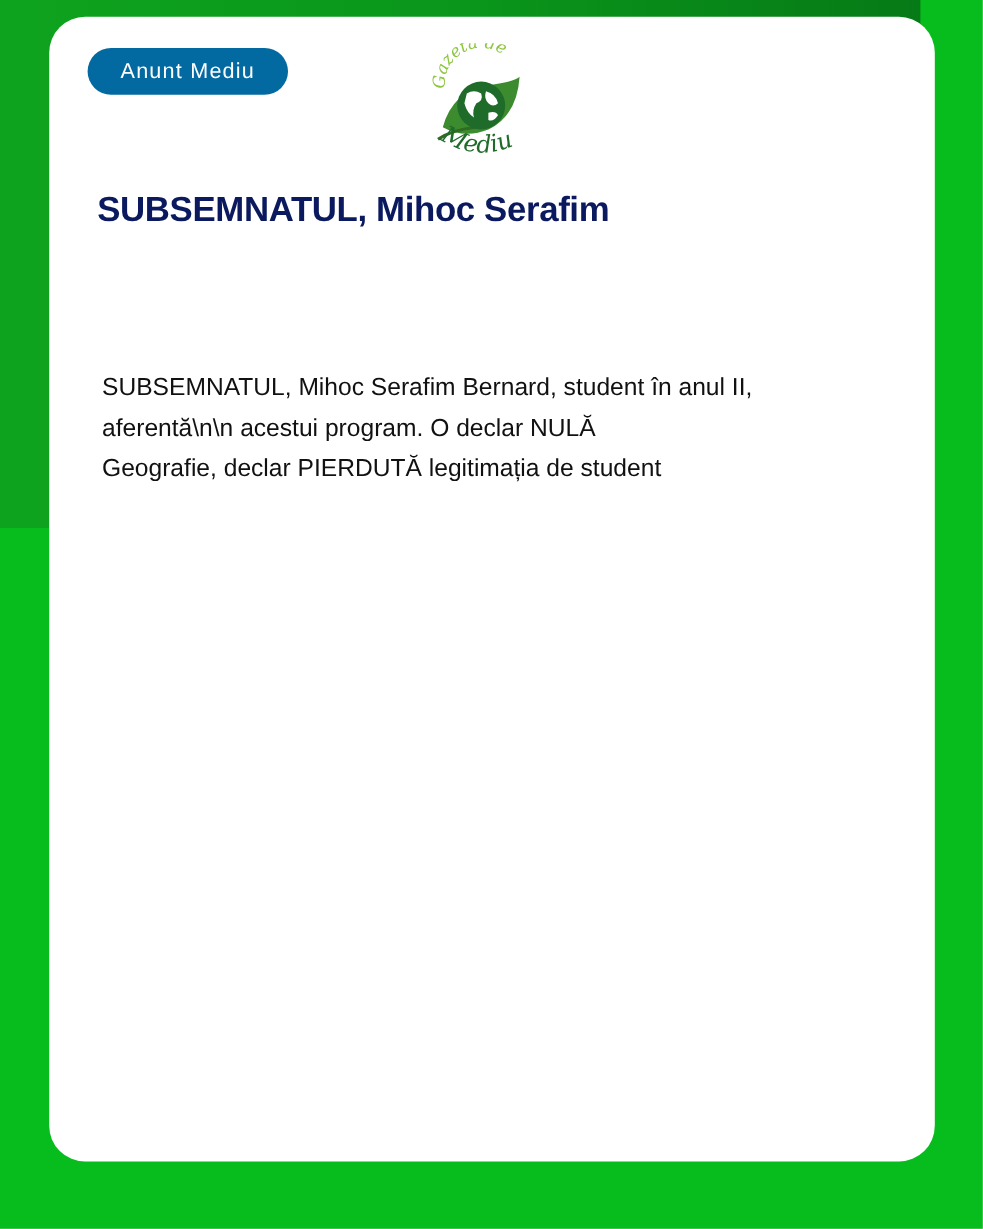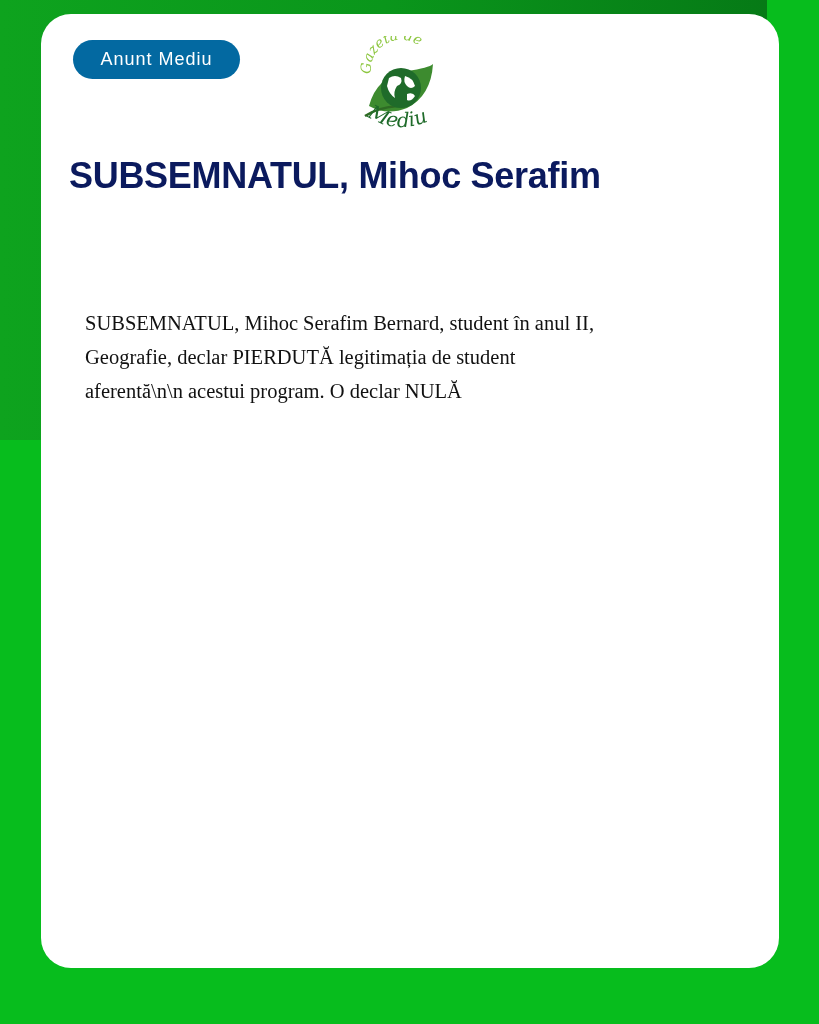--- a/index.html
+++ b/index.html
@@ -49,40 +49,39 @@
     }
     .logo {
       position: absolute;
       left: 316px;
       top: 22px;
       width: 86px;
       height: 100px;
     }
     .headline {
       position: absolute;
-      left: 28px;
+      left: 40px;
       top: 132px;
       width: 680px;
       margin: 0;
       color: #0b1a5e;
       font-weight: bold;
-      font-size: 36px;
+      font-size: 29px;
       line-height: 59px;
       letter-spacing: -0.3px;
     }
     .body-text {
       position: absolute;
       left: 44px;
       top: 292px;
       width: 640px;
       margin: 0;
       color: #111111;
       font-size: 20.5px;
       line-height: 34px;
-      font-family: Liberation Serif, serif;
     }
     .body-line {
       display: block;
       white-space: nowrap;
     }
   </style>
 </head>
 <body>
 
 <div class="bg-dark-block"></div>
@@ -116,17 +115,17 @@
       </text>
     </svg>
   </div>
 
   <h1 class="headline">
     <span class="body-line">SUBSEMNATUL, Mihoc Serafim</span>
   </h1>
 
   <p class="body-text">
     <span class="body-line">SUBSEMNATUL, Mihoc Serafim Bernard, student în anul II,</span>
+    <span class="body-line">aferentă\n\n acestui program. O declar NULĂ</span>
     <span class="body-line">Geografie, declar PIERDUTĂ legitimația de student</span>
-    <span class="body-line">aferentă\n\n acestui program. O declar NULĂ</span>
   </p>
 
 </div>
 
 </body></html>

